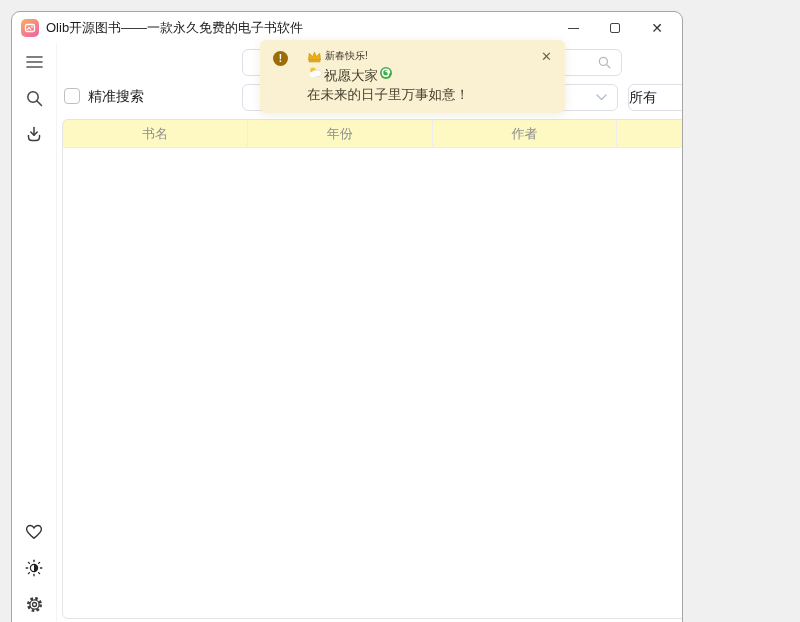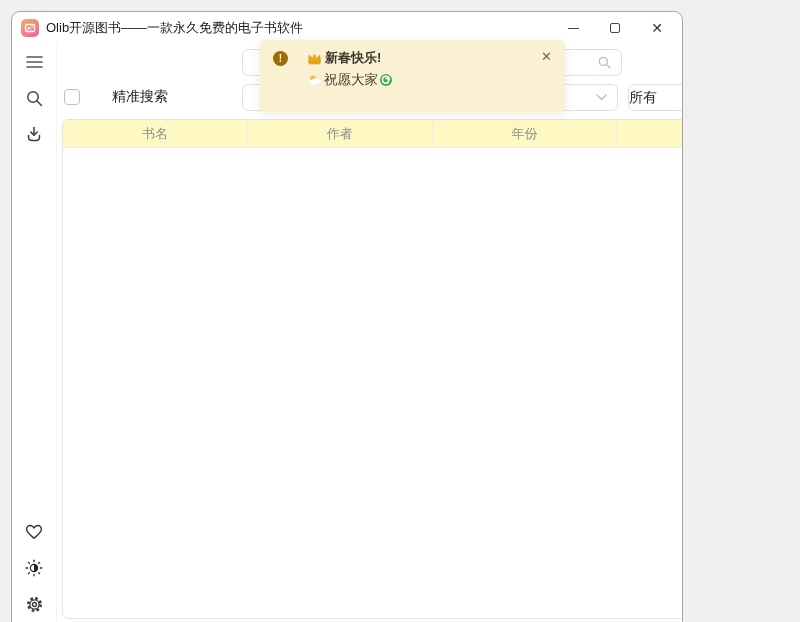--- a/index.html
+++ b/index.html
@@ -25,21 +25,21 @@
   .glyph-close { font-size:14px; color:#333; line-height:1; }
   
   .sidebar { position:absolute; top:32px; left:0; bottom:0; width:45px;
     display:flex; flex-direction:column; align-items:center; border-right:1px solid #f4f4f4; }
   .side-icon { width:30px; height:30px; margin:3px 0; display:flex; align-items:center; justify-content:center; }
   .side-spacer { flex:1; }
   
   .search-box { position:absolute; left:230px; top:37px; width:380px; height:27px;
     border:1px solid #dcdfe6; border-radius:6px; background:#fff; display:flex; align-items:center; }
   .search-box .mag { margin-left:auto; margin-right:10px; }
-  .check-row { position:absolute; left:52px; top:76px; display:flex; align-items:center;gap:24px; }
+  .check-row { position:absolute; left:52px; top:76px; display:flex; align-items:flex-start; }
   .checkbox { width:16px; height:16px; border:1px solid #bfbfbf; border-radius:4px; background:#fff; }
   .check-label { margin-left:8px; font-size:14px; color:#1a1a1a; }
   .select { position:absolute; top:72px; height:27px; border:1px solid #dcdfe6; border-radius:6px;
     background:#fff; display:flex; align-items:center; font-size:14px; color:#222; }
   .select .chev { margin-left:auto; margin-right:10px; }
   .select-hidden { left:230px; width:376px; }
   .select-format { left:616px; width:172px; }
   
   .table { position:absolute; left:50px; top:107px; width:740px; height:500px;
     border:1px solid #e4e4e4; border-radius:6px; background:#fef9c3; overflow:hidden; }
@@ -48,24 +48,24 @@
     font-size:13px; color:#8f8f8f; border-right:1px solid #ededed; }
   .th:last-child { border-right:none; }
   .tbody { height:472px; background:#fff; }
   
   .toast { position:absolute; left:248px; top:28px; width:305px; height:73px;
     background:#faf1d2; border-radius:6px; box-shadow:0 2px 10px rgba(120,100,40,.12); z-index:5; padding:9px 12px 0 13px; }
   .toast-row { display:flex; align-items:flex-start; }
   .warn-circle { width:15px; height:15px; border-radius:50%; background:#9c6c08; color:#fff;
     font-size:10px; font-weight:bold; display:flex; align-items:center; justify-content:center; flex:0 0 15px; margin-top:2px; }
   .toast-main { margin-left:19px; }
-  .toast-title-line { display:flex; align-items:center; font-size:13px; font-weight:bold; color:#3c362a; }
+  .toast-title-line { display:flex; align-items:center; font-size:10px; font-weight:normal; color:#3c362a; }
   .toast-title-line .emoji { margin-right:3px; display:inline-flex; }
   .toast-body { font-size:13.5px; color:#474130; line-height:19px; margin-top:3px; }
-  .toast-body .bl { display:flex; align-items:center; flex-wrap:wrap; }
+  .toast-body .bl { display:flex; align-items:flex-start; flex-wrap:wrap; }
   .toast-body .emoji { display:inline-flex; margin:0 1px; }
   .toast-close { position:absolute; right:13px; top:10px; font-size:13px; color:#6f6ads; color:#6e6850; cursor:default; line-height:1; }
   svg { display:block; }
 </style>
 </head>
 <body>
 
 <div class="window">
 
   <div class="titlebar">
@@ -176,22 +176,22 @@
     <span class="chev">
       <svg width="11" height="7" viewBox="0 0 11 7">
           <path d="M1 1 L5.5 5.5 L10 1" fill="none" stroke="#b9bdc6" stroke-width="1.4" stroke-linecap="round" stroke-linejoin="round"></path>
         </svg>
     </span>
   </div>
 
   <div class="table">
     <div class="thead">
       <div class="th">书名</div>
+      <div class="th">年份</div>
       <div class="th">作者</div>
-      <div class="th">年份</div>
       <div class="th">格式</div>
     </div>
     <div class="tbody"></div>
   </div>
 
   <div class="toast">
     <div class="toast-row">
       <div class="warn-circle">!</div>
       <div class="toast-main">
         <div class="toast-title-line">
@@ -213,19 +213,22 @@
               </svg>
             </span>
             <span>祝愿大家</span>
             <span class="emoji">
               <svg width="14" height="14" viewBox="0 0 14 14">
                 <circle cx="7" cy="7" r="6" fill="#3fae49"></circle>
                 <path d="M10.5 6.5 A3.5 3.5 0 1 0 7 10.2 A2.2 2.2 0 1 0 7 5.2" fill="none" stroke="#ffffff" stroke-width="1.5" stroke-linecap="round"></path>
               </svg>
             </span>
           </div>
+          <div class="bl">
+              <span>在未来的日子里万事如意！</span>
+            </div>
         </div>
       </div>
     </div>
     <div class="toast-close">✕</div>
   </div>
 
 </div>
 
 </body></html>

